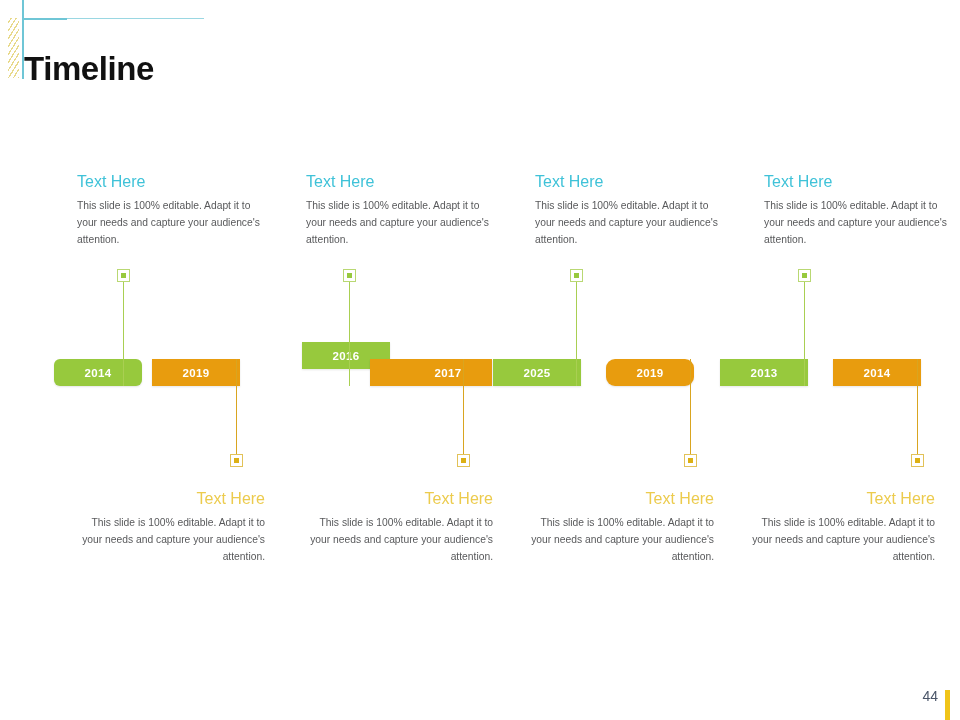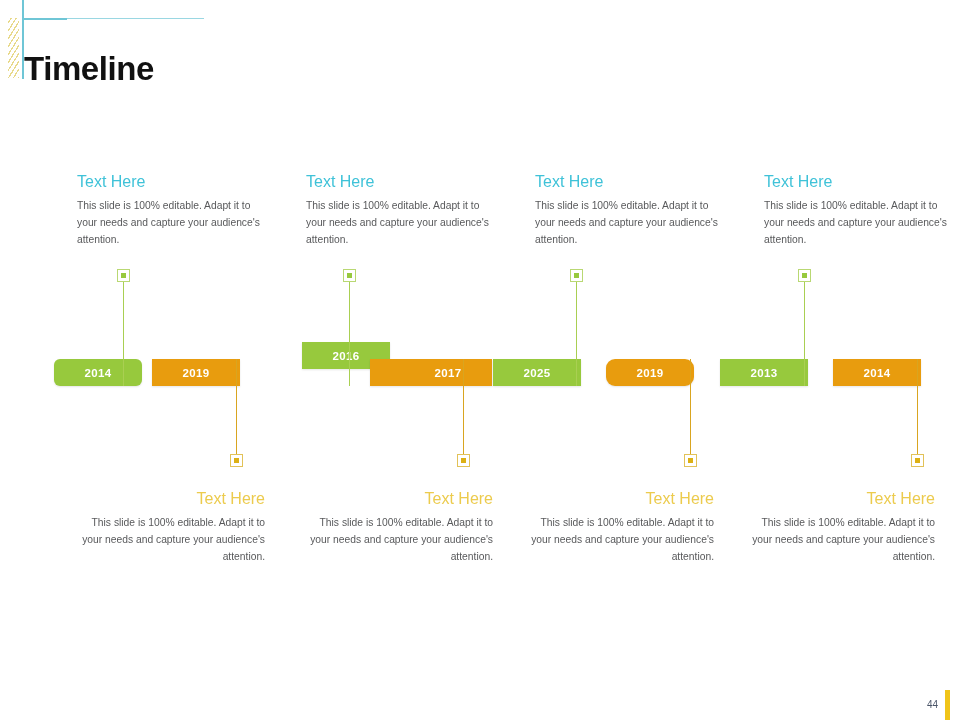--- a/index.html
+++ b/index.html
@@ -81,22 +81,22 @@
   .text-block.top .tb-heading    { color: #3fc2d8; text-align: left; }
   .text-block.bottom .tb-heading { color: #eccb4d; text-align: right; }
   .text-block .tb-body {
     font-size: 10.3px; color: #58595b; line-height: 17px; margin: 0;
   }
   .text-block.top .tb-body    { text-align: left; }
   .text-block.bottom .tb-body { text-align: right; }
 
   
   #page-number {
-    position: absolute; right: 22px; bottom: 10px;
-    font-size: 10px; color: #4a5568; font-weight: normal;
+    position: absolute; right: 22px; bottom: 16px;
+    font-size: 14px; color: #4a5568; font-weight: normal;
   }
   #footer-accent {
     position: absolute; right: 10px; bottom: 0px;
     width: 5px; height: 30px; background: #f0c419;
   }
 </style>
 </head>
 <body>
 
 <div id="header-decoration">

